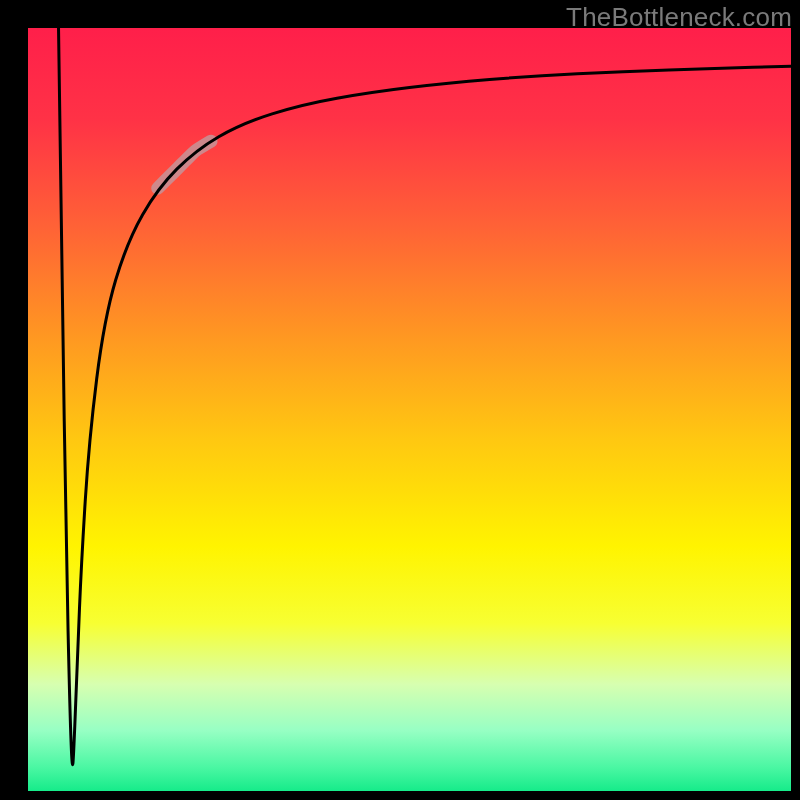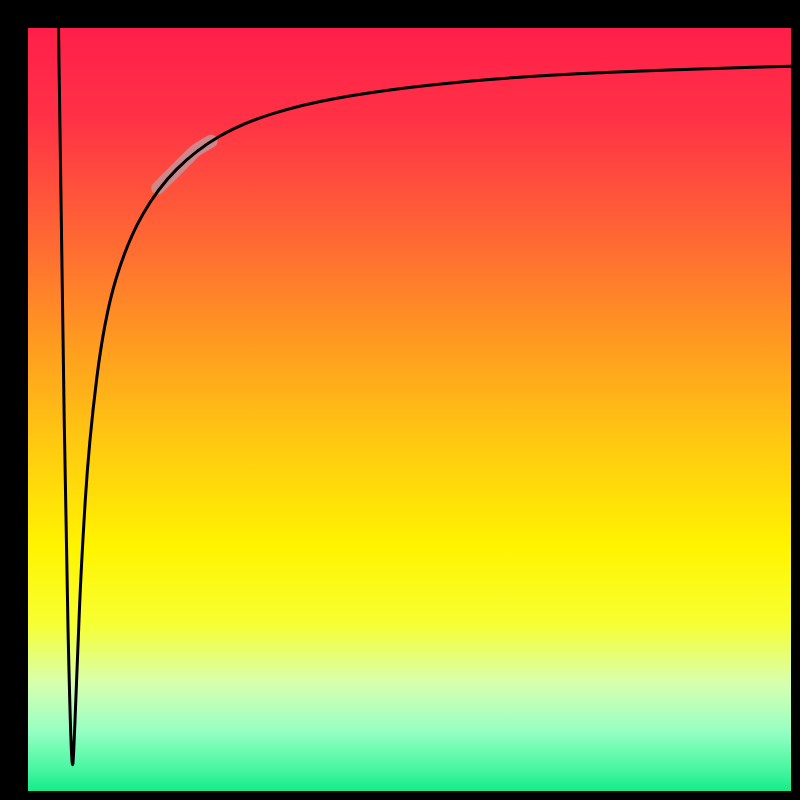--- a/index.html
+++ b/index.html
@@ -53,13 +53,14 @@
         <rect id="plotClipRect" x="28" y="28" width="763" height="763"></rect>
       </clipPath>
     </defs>
     <g id="plotArea" clip-path="url(#plotClip)">
       <rect id="gradientRect" fill="url(#bgGradient)" x="28" y="28" width="763" height="763"></rect>
       <path id="hlPath" fill="none" stroke-linecap="round" d="M157.71 188.23000000000002 Q163.051 182.889 165.72 180.22 Q168.392 177.548 171.06 174.88 Q173.733 172.207 176.40 169.54 Q179.074 166.86599999999999 181.74 164.20 Q184.415 161.52499999999998 187.09 158.85 Q189.756 156.18399999999997 192.43 153.51 Q195.09699999999998 150.84299999999996 197.77 149.13 Q200.43800000000002 147.4095000000001 203.11 145.85 Q205.779 144.29391666666663 208.45 142.74 L211.12 141.17833333333328" stroke="#c98f93" stroke-width="13" opacity="0.9"></path>
       <path id="curvePath" fill="none" stroke-linejoin="round" stroke-linecap="round" d="M58.519999999999996 28 Q62.335 295.05 64.24 420.95 Q66.15 546.84 68.06 630.77 Q69.965 714.7 71.11 743.31 Q72.25399999999999 771.925 73.02 762.39 Q73.78 752.85 75.69 703.25 Q77.595 653.66 79.50 607.88 Q81.41 562.1 85.22 501.06 Q89.03999999999999 440.02 96.67 378.98 Q104.3 317.94 115.75 279.79 Q127.19 241.64 142.45 214.94 Q157.71 188.23000000000002 176.79 169.16 Q195.86 150.08000000000004 218.75 136.73 Q241.64000000000001 123.375 272.16 113.84 Q302.68 104.29999999999995 337.01 98.20 Q371.35 92.0920000000001 409.50 87.51 Q447.65000000000003 82.93600000000004 489.62 79.50 Q531.58 76.06899999999996 577.36 73.78 Q623.14 71.49099999999999 668.92 69.96 Q714.7 68.43899999999996 752.85 67.29 L791 66.14999999999998" stroke="#000000" stroke-width="3"></path>
     </g>
     <rect id="frameRect" fill="none" x="9" y="9" width="801" height="801" stroke="#000000" stroke-width="38"></rect>
   </svg>
+  <div class="watermark">TheBottleneck.com</div>
 </div>
 
 </body></html>

